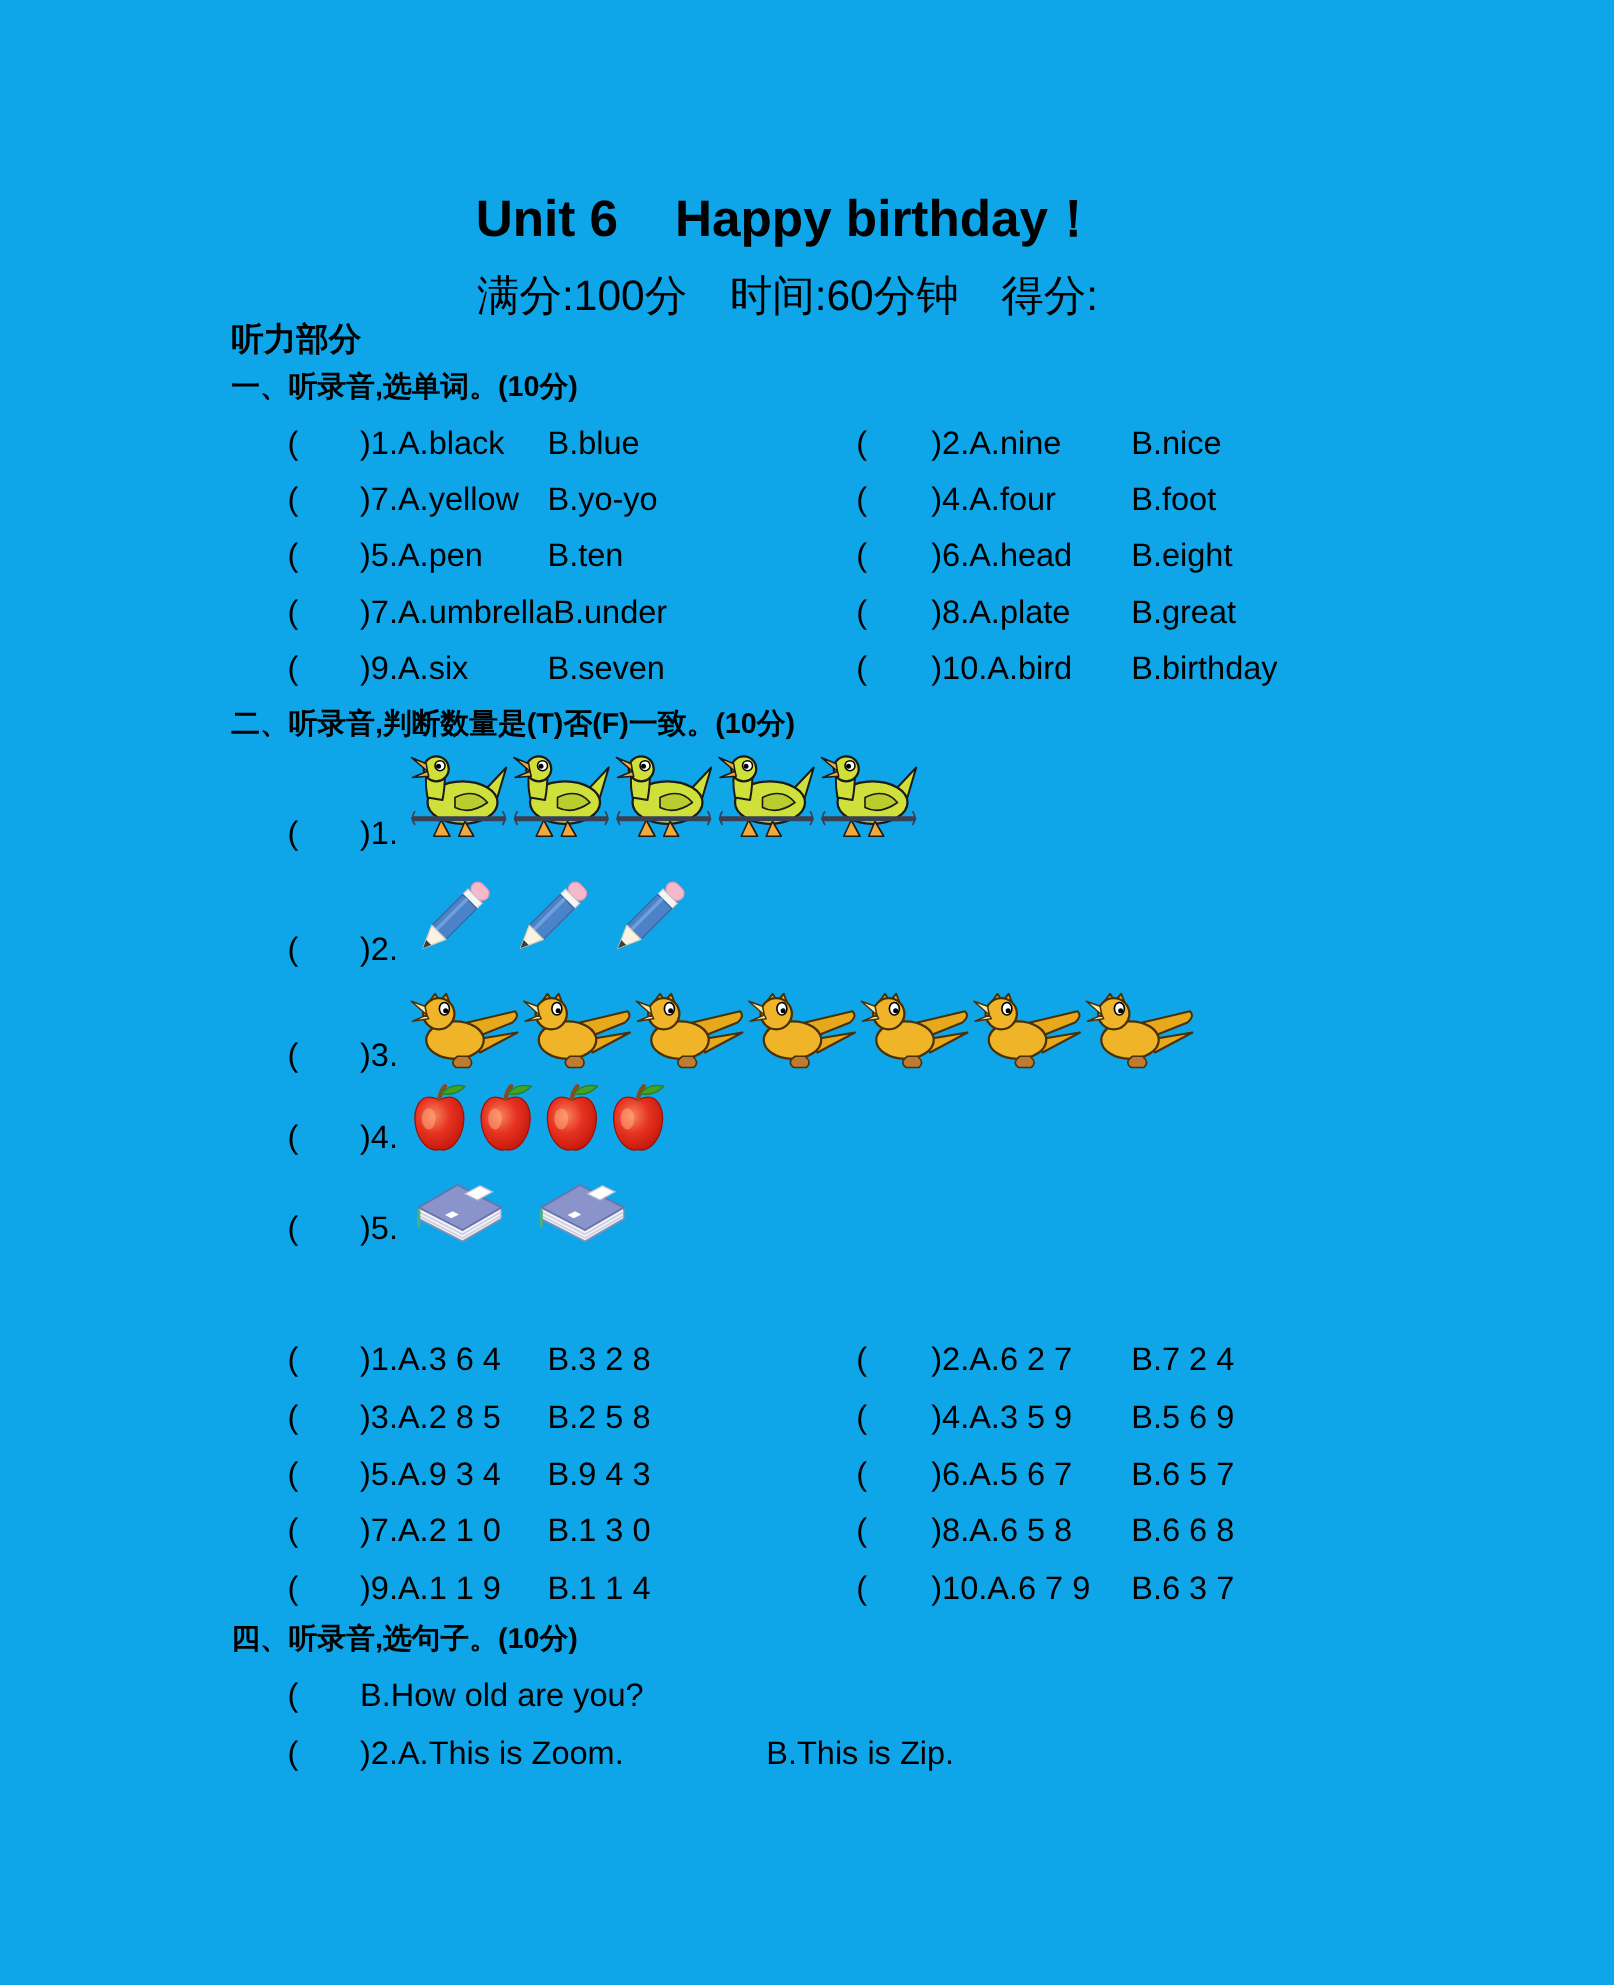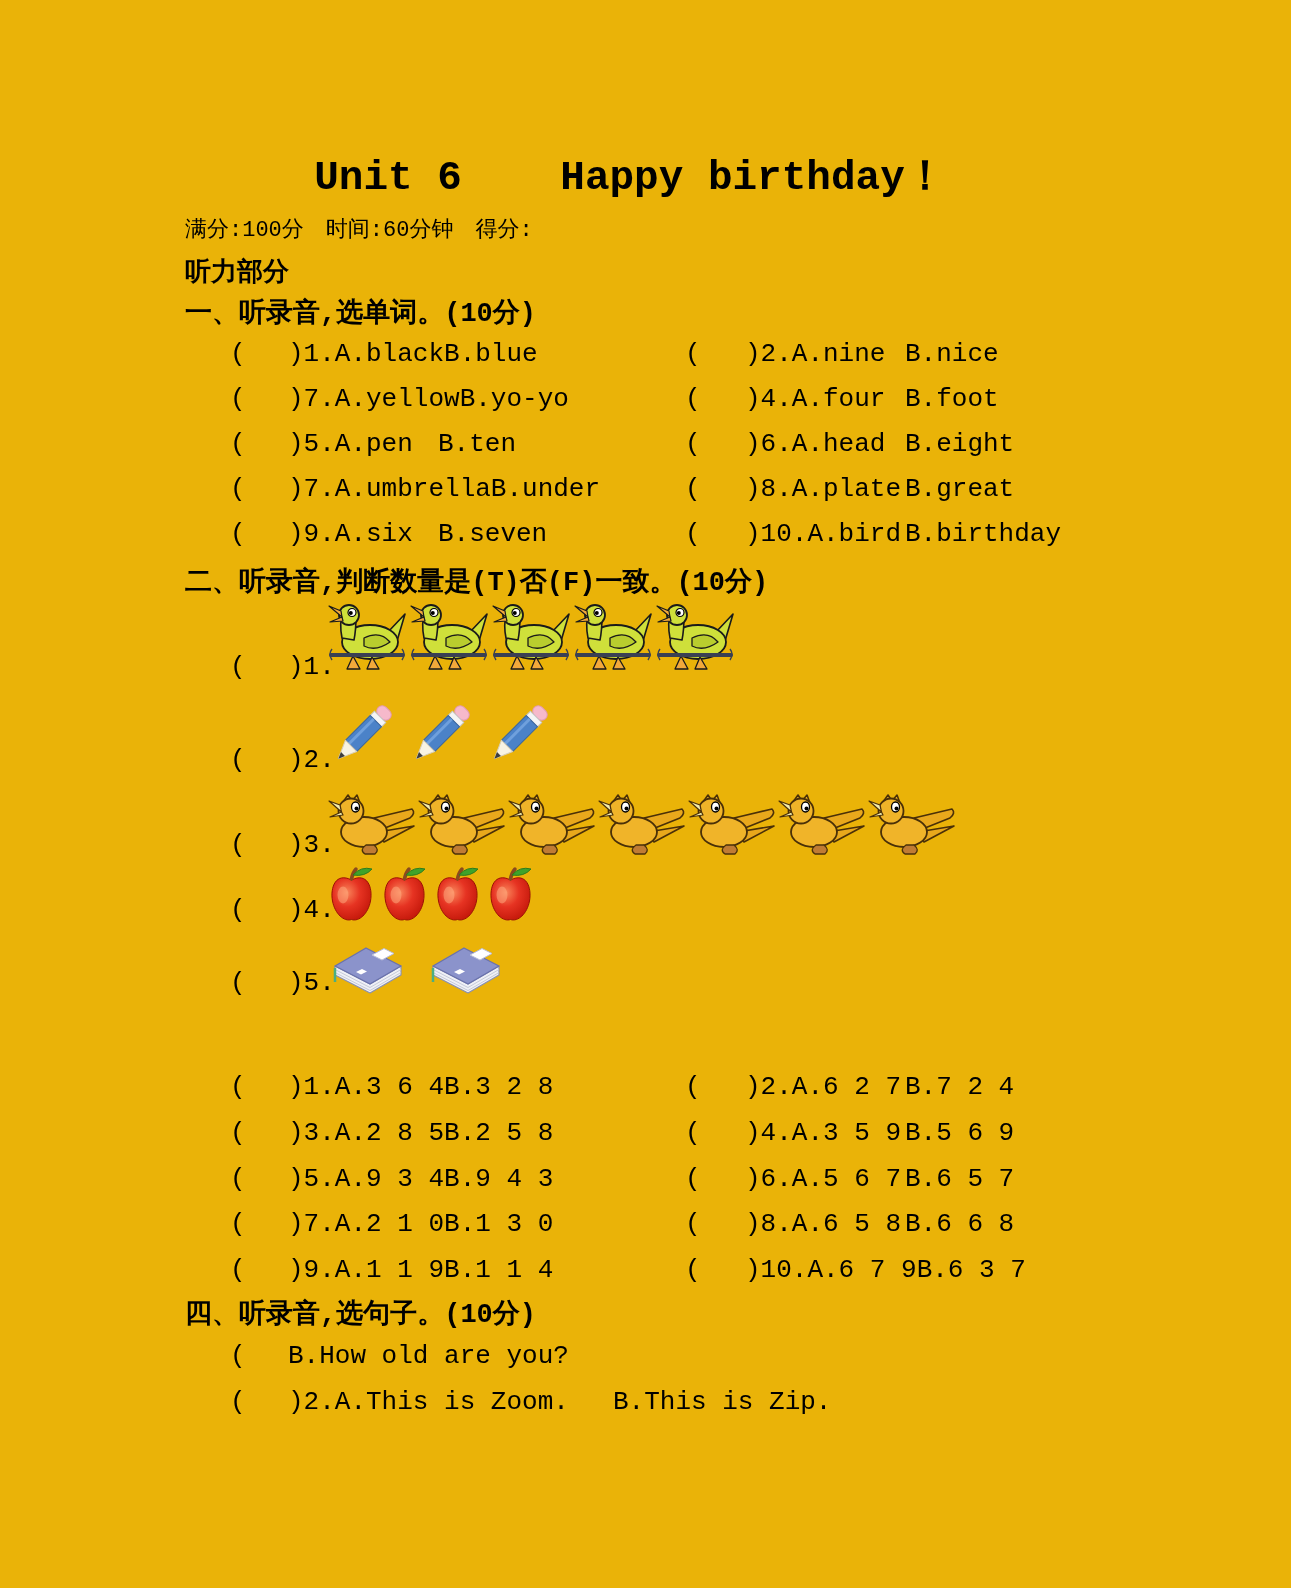--- a/index.html
+++ b/index.html
@@ -1,46 +1,46 @@
 <!DOCTYPE html>
 <html><head>
 <meta charset="utf-8">
 <style>
   * { box-sizing: border-box; margin: 0; padding: 0; }
   html, body { background: #ffffff; }
   .page {
     position: relative;
     width: 1291px;
     height: 1588px;
-    background: #eab308;
+    background: #0ea5e9;
     color: #000;
-    font-family: Liberation Mono, monospace;
+    font-family: Liberation Sans, sans-serif;
     overflow: hidden;
   }
   .abs { position: absolute; }
   .title {
     top: 148px; left: 185px; width: 890px;
     text-align: center;
     font-size: 41px; font-weight: 700;
     white-space: pre;
   }
   .meta {
     top: 214px; left: 185px; width: 890px;
-    text-align: left;
-    font-size: 22px;
+    text-align: center;
+    font-size: 34px;
     white-space: pre;
   }
   .part {
     top: 254px; left: 185px; width: 890px;
     text-align: left;
     font-size: 26px; font-weight: 700;
   }
   .sec-h {
     left: 185px;
-    font-size: 27px; font-weight: 700;
+    font-size: 23px; font-weight: 700;
     white-space: pre;
   }
   .qrow {
     left: 230px; width: 900px;
     font-size: 26px;
     display: flex;
     white-space: pre;
   }
   .cell { display: flex; }
   .cell.l { width: 455px; flex: none; }

